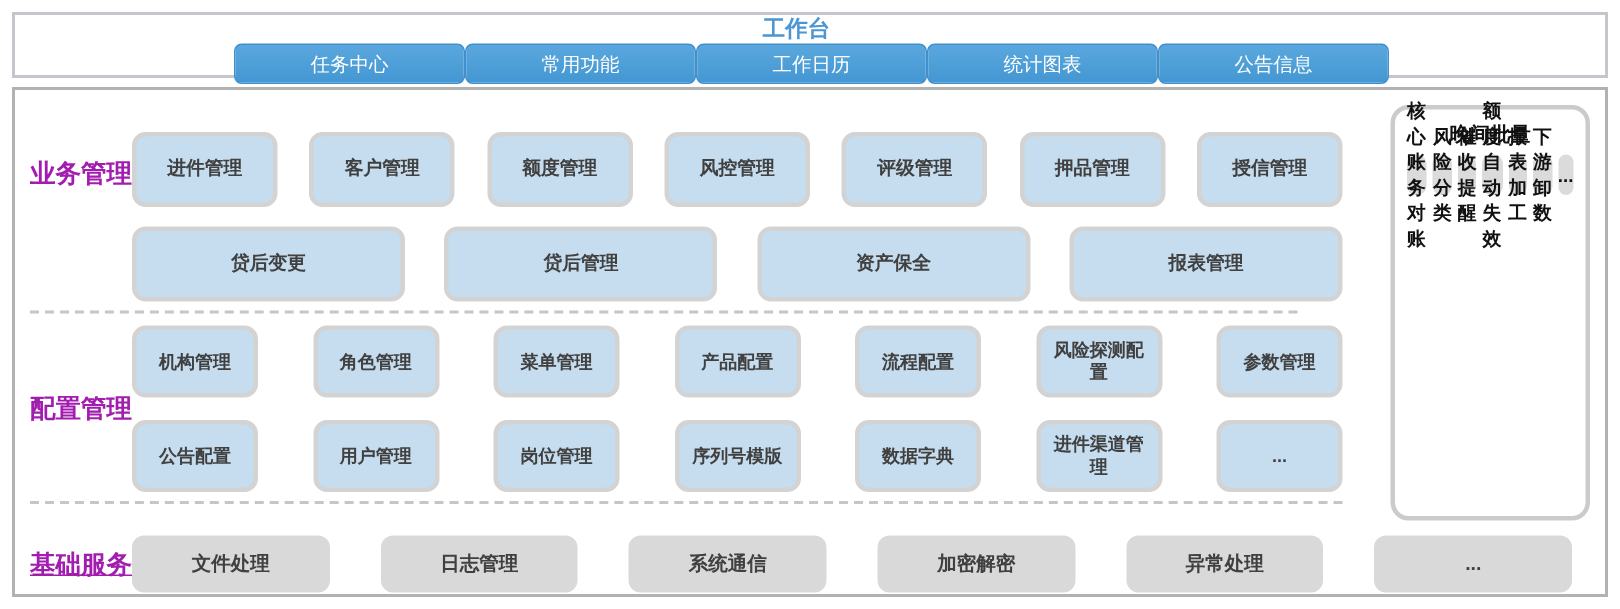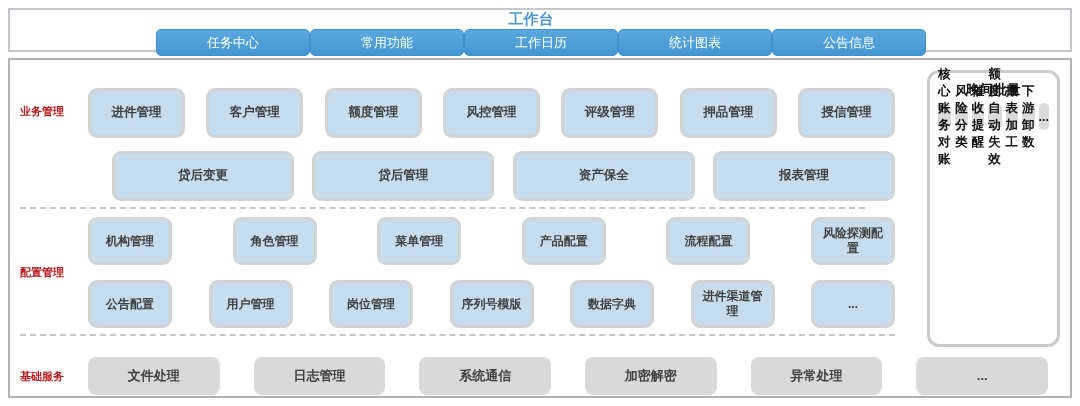--- a/index.html
+++ b/index.html
@@ -58,30 +58,30 @@
     background: #ffffff;
     padding: 0 10px;
   }
   .upper { display: flex; }
   .content { flex: 1; min-width: 0; padding: 28px 32px 0 0; }
 
   .sec { display: flex; }
   .sec-label {
     width: 68px;
     flex: 0 0 68px;
-    font-size: 11px;
-    font-weight: 700;
-    color: #b91c1c;
+    font-size: 17px;
+    font-weight: 700;
+    color: #a21caf;
     display: flex;
     align-items: center;
   }
   .sec-business .sec-label { align-items: flex-start; padding-top: 16px; }
   .rows { flex: 1; display: flex; flex-direction: column; }
   .row { display: flex; justify-content: space-between; }
-  .sec-business .row + .row { margin-top: 13px; margin-left: 24px; }
+  .sec-business .row + .row { margin-top: 13px; }
   .sec-config { margin-top: 4px; }
   .sec-config .row + .row { margin-top: 15px; }
 
   .box {
     display: flex; align-items: center; justify-content: center;
     text-align: center;
     font-weight: 700;
     color: #404040;
     word-break: break-all;
     line-height: 1.25;
@@ -124,21 +124,21 @@
     background: #dbdbdb;
     border-radius: 6px;
     display: flex; align-items: center; justify-content: center;
     font-weight: 700;
     font-size: 12.5px;
     cursor: pointer;
   }
 
   
   .base { display: flex; margin-top: 10px; }
-  .base .sec-label { height: 38px; }
+  .base .sec-label { height: 38px; text-decoration: underline; }
   .base-items { flex: 1; display: flex; gap: 34px; padding-right: 12px; }
   .grayb {
     flex: 1;
     height: 38px;
     background: #d9d9d9;
     border-radius: 8px;
     font-size: 13px;
   }
 </style>
 </head>
@@ -188,20 +188,21 @@
         <section class="sec sec-config">
           <div class="sec-label">配置管理</div>
           <div class="rows">
             <div class="row">
                 <div class="box blue c">机构管理</div>
                 <div class="box blue c">角色管理</div>
                 <div class="box blue c">菜单管理</div>
                 <div class="box blue c">产品配置</div>
                 <div class="box blue c">流程配置</div>
                 <div class="box blue c">风险探测配置</div>
+                <div class="box blue c">参数管理</div>
               </div>
             <div class="row">
                 <div class="box blue c">公告配置</div>
                 <div class="box blue c">用户管理</div>
                 <div class="box blue c">岗位管理</div>
                 <div class="box blue c">序列号模版</div>
                 <div class="box blue c">数据字典</div>
                 <div class="box blue c">进件渠道管理</div>
                 <div class="box blue c">...</div>
               </div>

